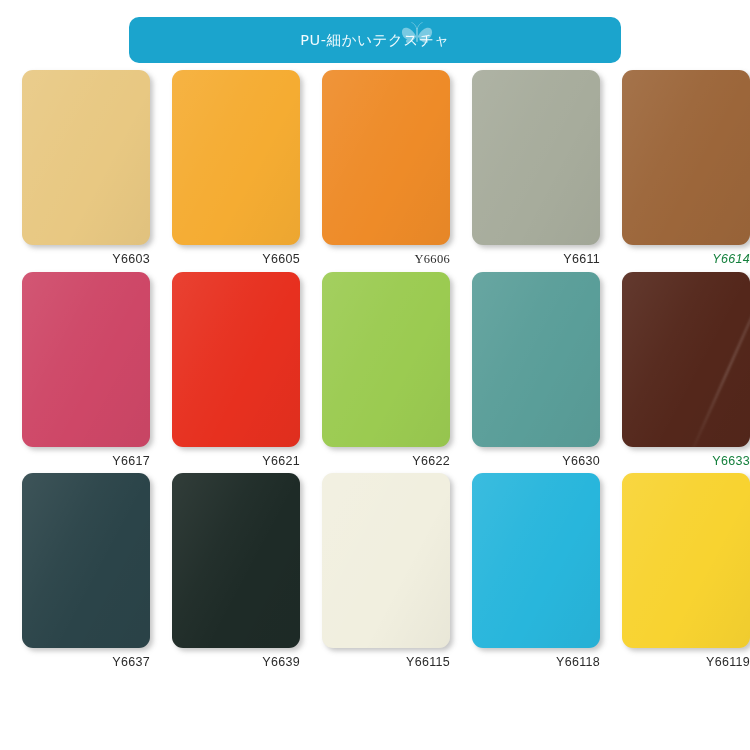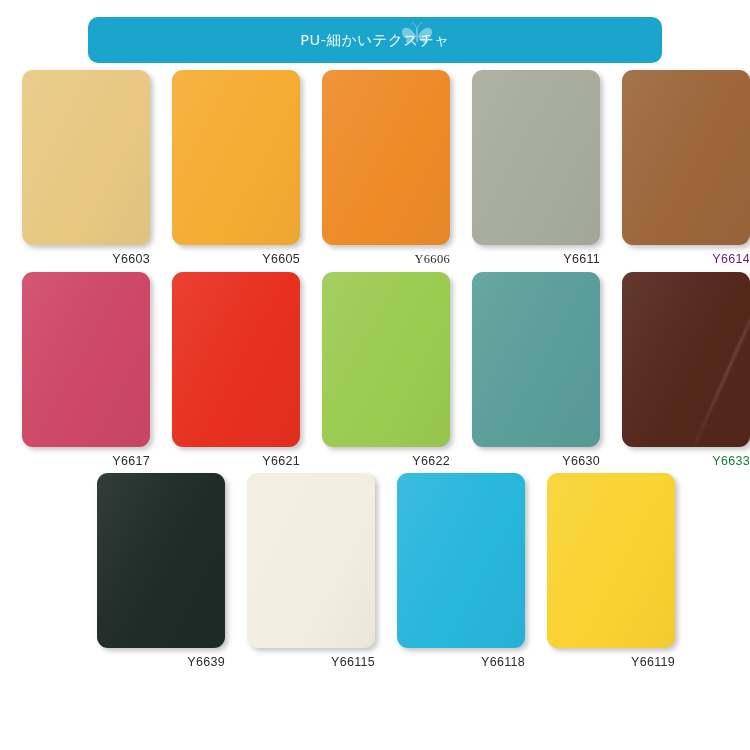--- a/index.html
+++ b/index.html
@@ -25,21 +25,21 @@
 
   
   .header-wrap {
     width: 750px;
     padding-top: 17px;
     display: flex;
     justify-content: center;
   }
   .header-banner {
     position: relative;
-    width: 574px;
+    width: 492px;
     height: 46px;
     border-radius: 10px;
     background: #1ba4cd;
     display: flex;
     align-items: center;
     justify-content: center;
     box-sizing: border-box;
   }
   .header-title {
     color: #f2fbfe;
@@ -168,21 +168,21 @@
       <div class="swatch-cell">
         <div class="swatch-chip" style="background: rgb(238, 139, 40);"></div>
         <div class="swatch-label" style="color: rgb(43, 43, 43); font-family: Liberation Serif, serif;">Y6606</div>
       </div>
       <div class="swatch-cell">
         <div class="swatch-chip" style="background: rgb(167, 172, 156);"></div>
         <div class="swatch-label" style="color: rgb(43, 43, 43);">Y6611</div>
       </div>
       <div class="swatch-cell">
         <div class="swatch-chip" style="background: rgb(156, 102, 58);"></div>
-        <div class="swatch-label" style="color: #701a75;">Y6614</div>
+        <div class="swatch-label" style="color: #15803d; font-style: italic;">Y6614</div>
       </div>
     </div>
 
     <div class="grid-row">
       <div class="swatch-cell">
         <div class="swatch-chip" style="background: rgb(206, 71, 103);"></div>
         <div class="swatch-label" style="color: rgb(43, 43, 43);">Y6617</div>
       </div>
       <div class="swatch-cell">
         <div class="swatch-chip" style="background: rgb(231, 48, 31);"></div>
@@ -197,20 +197,24 @@
         <div class="swatch-label" style="color: rgb(43, 43, 43);">Y6630</div>
       </div>
       <div class="swatch-cell">
         <div class="swatch-chip has-streak" style="background: rgb(84, 39, 27);"></div>
         <div class="swatch-label" style="color: #15803d; margin-left: 24px;">Y6633</div>
       </div>
     </div>
 
     <div class="grid-row">
       <div class="swatch-cell">
+        <div class="swatch-chip" style="background: rgb(43, 68, 73);"></div>
+        <div class="swatch-label" style="color: rgb(43, 43, 43);">Y6637</div>
+      </div>
+      <div class="swatch-cell">
         <div class="swatch-chip" style="background: rgb(30, 43, 39);"></div>
         <div class="swatch-label" style="color: rgb(43, 43, 43);">Y6639</div>
       </div>
       <div class="swatch-cell">
         <div class="swatch-chip" style="background: rgb(241, 239, 223);"></div>
         <div class="swatch-label" style="color: rgb(43, 43, 43);">Y66115</div>
       </div>
       <div class="swatch-cell">
         <div class="swatch-chip" style="background: rgb(40, 182, 220);"></div>
         <div class="swatch-label" style="color: rgb(43, 43, 43);">Y66118</div>

